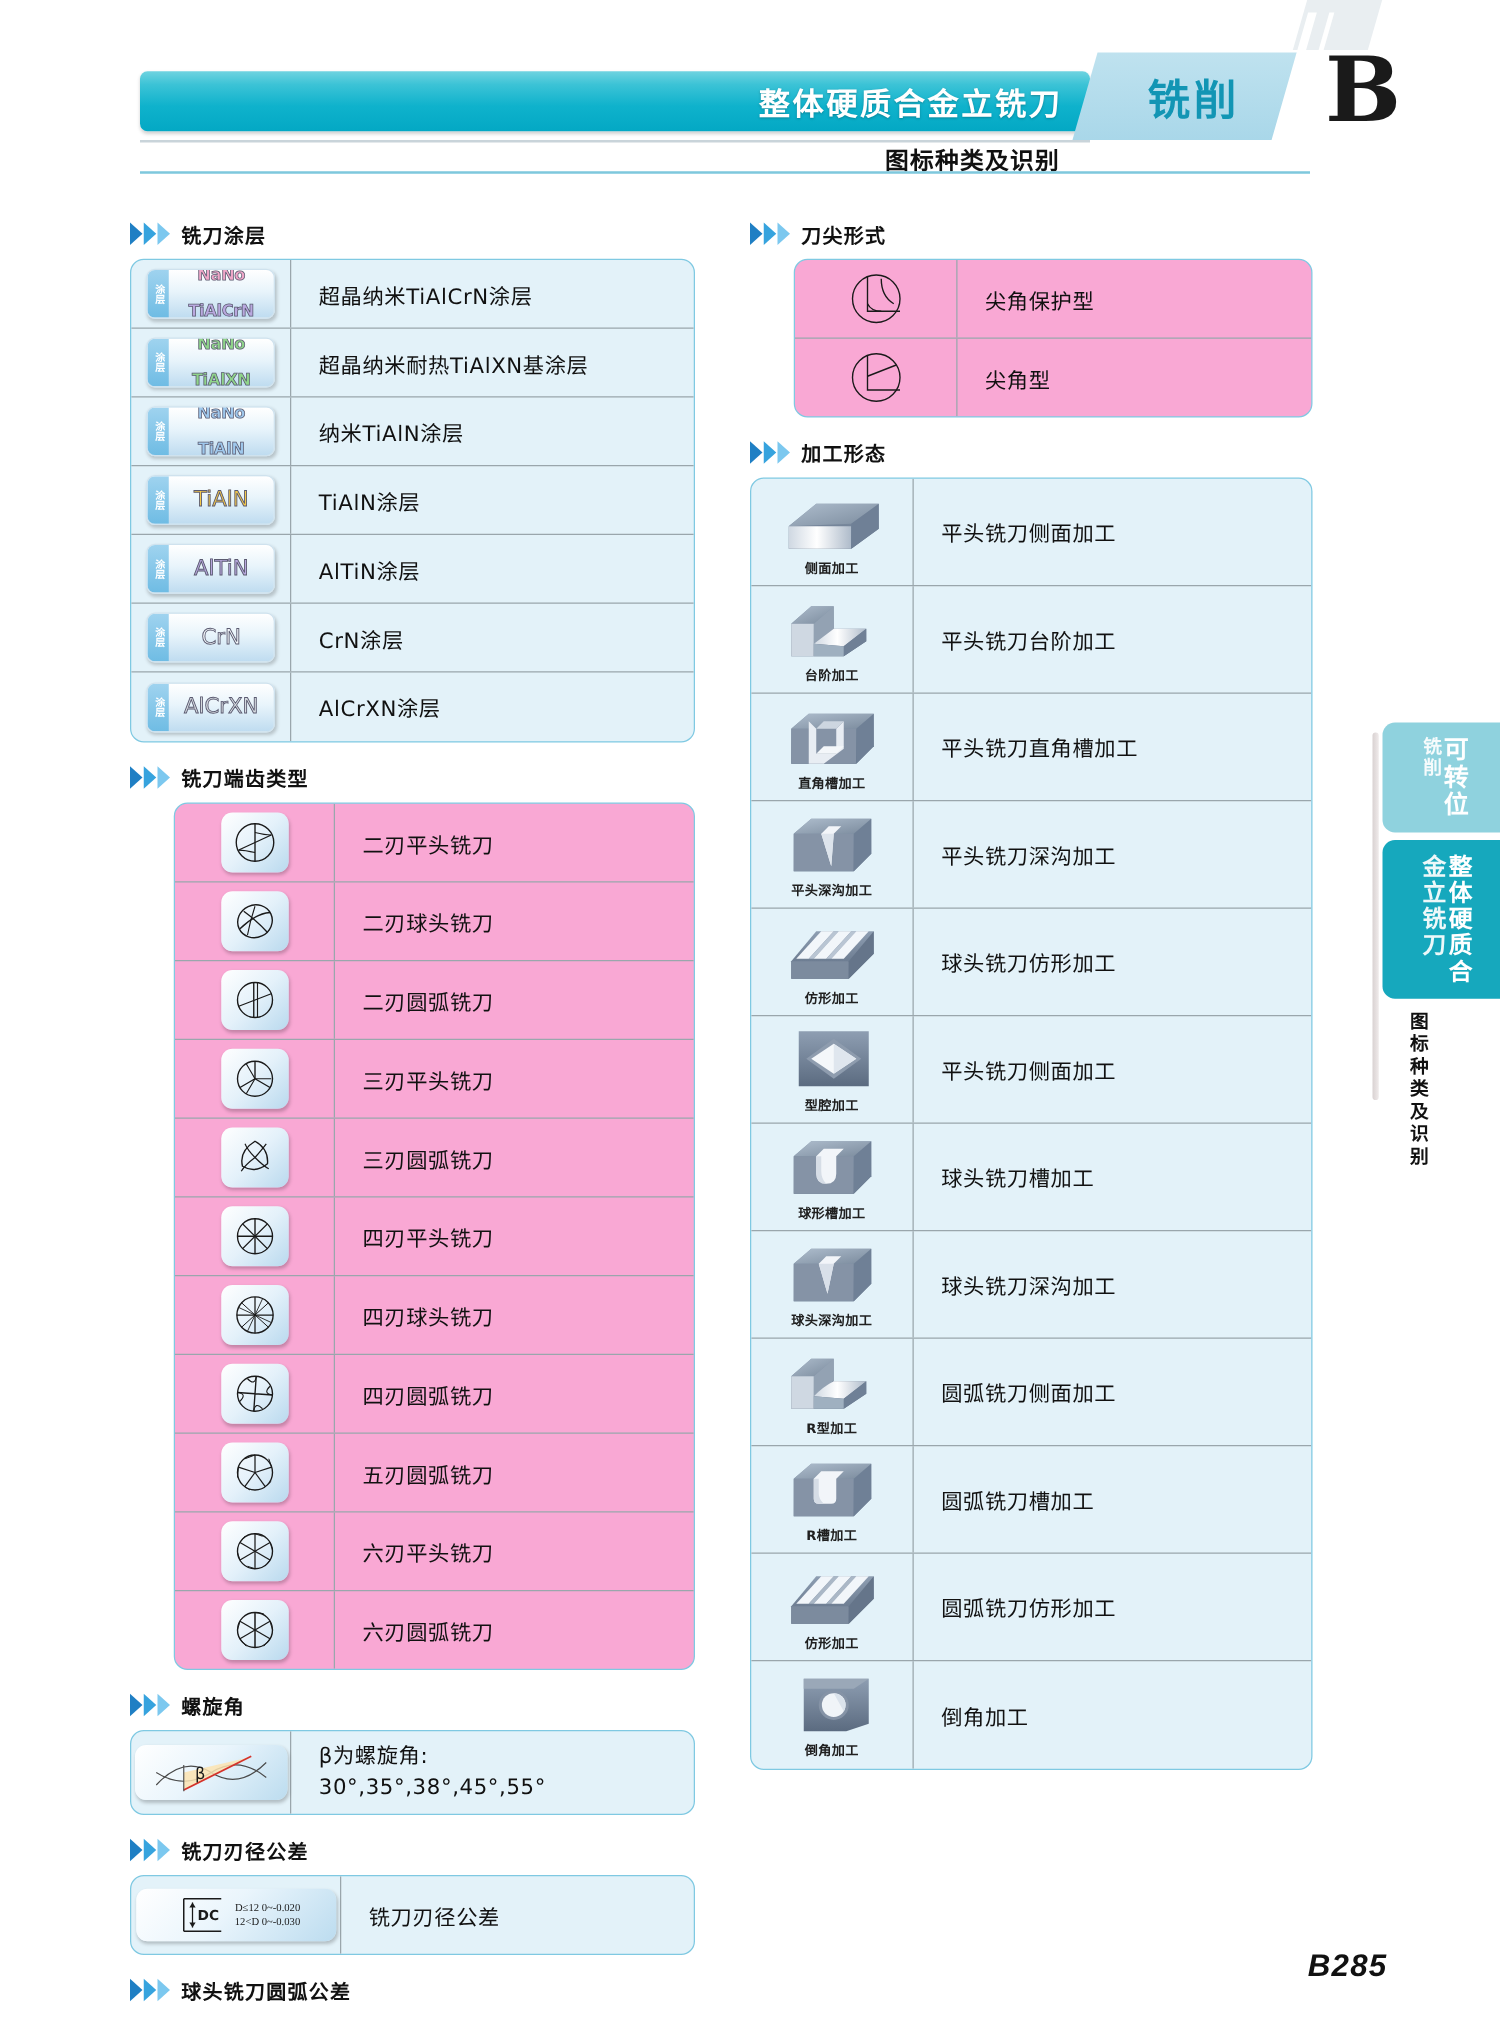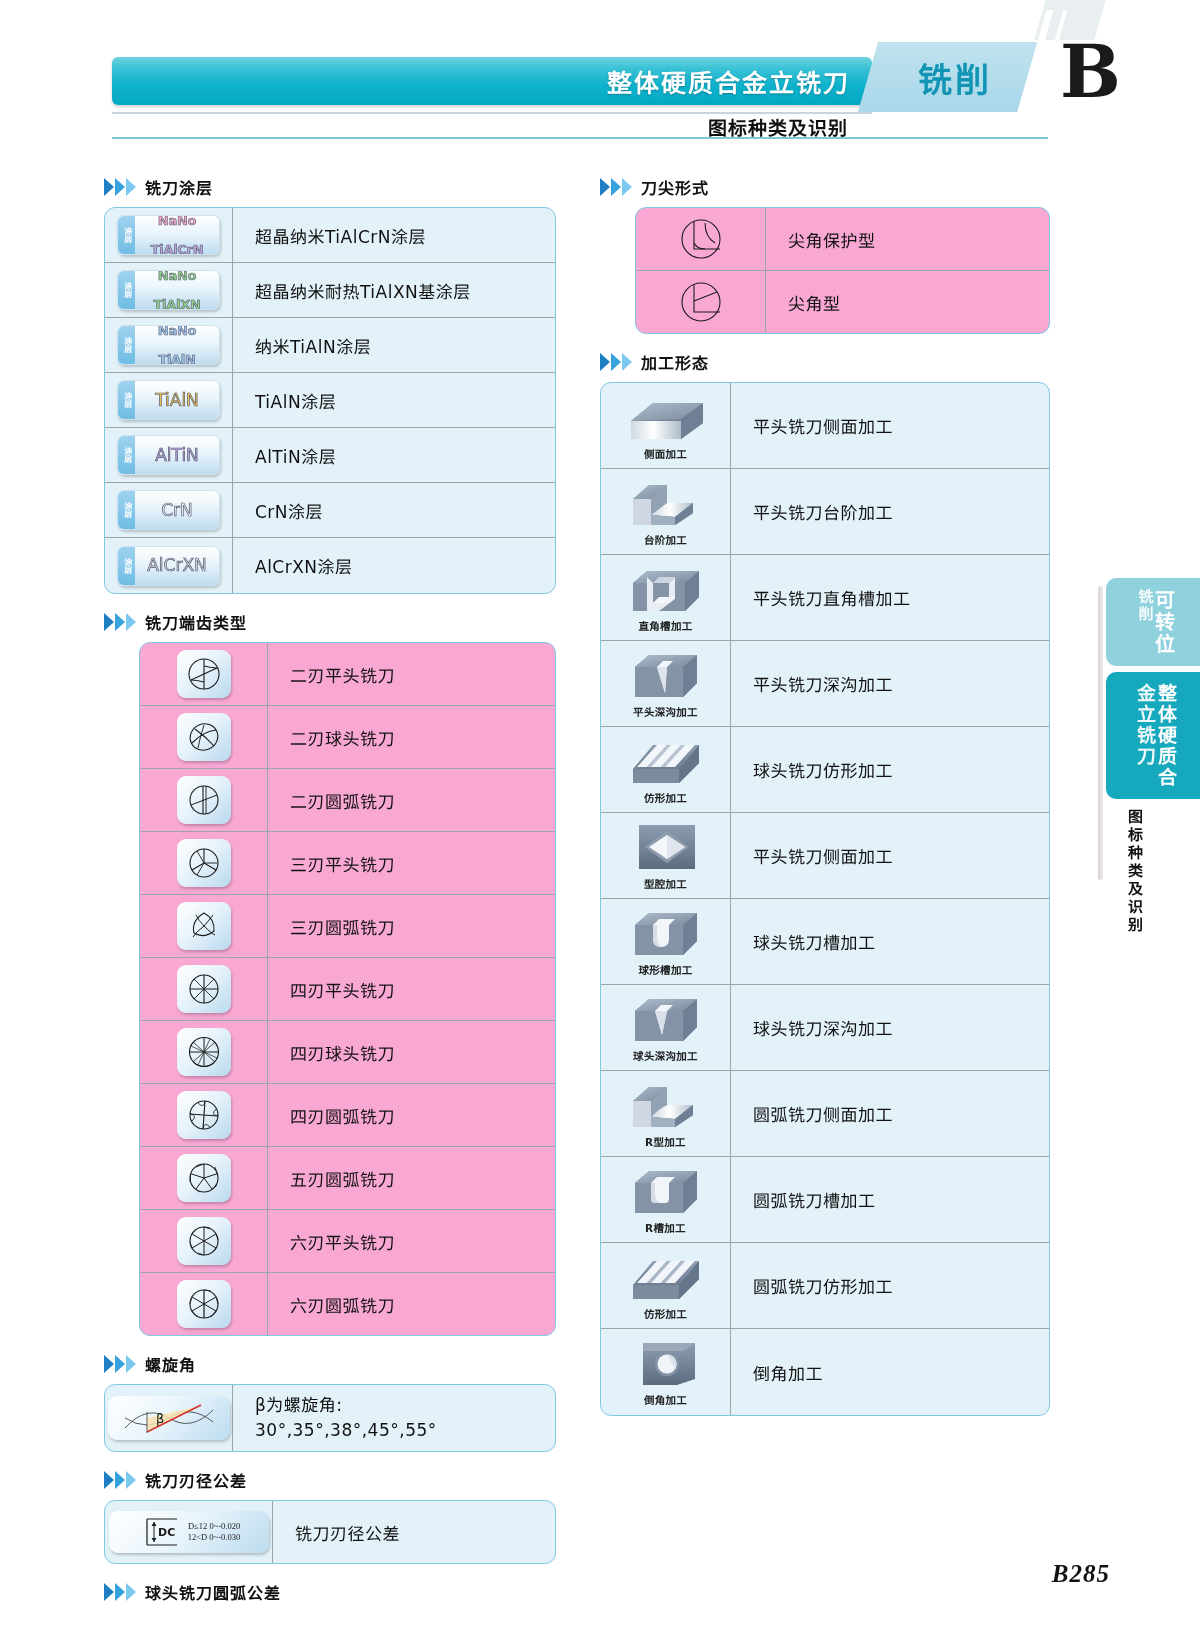--- a/index.html
+++ b/index.html
@@ -341,21 +341,21 @@
     left: 18px; top: 8px;
     width: 5px; height: 294px;
     background: linear-gradient(to right, #d9d2d2, #efeaea);
     border-radius: 3px;
   }
 
   
   .page-number {
     position: absolute;
     right: 90px; bottom: 40px;
-    font-family: Liberation Serif, serif;
+    font-family: Liberation Sans, sans-serif;
     font-style: italic;
     font-size: 25px;
     font-weight: bold;
     color: #111111;
     letter-spacing: 1px;
   }
 </style>
 </head>
 <body>
 

